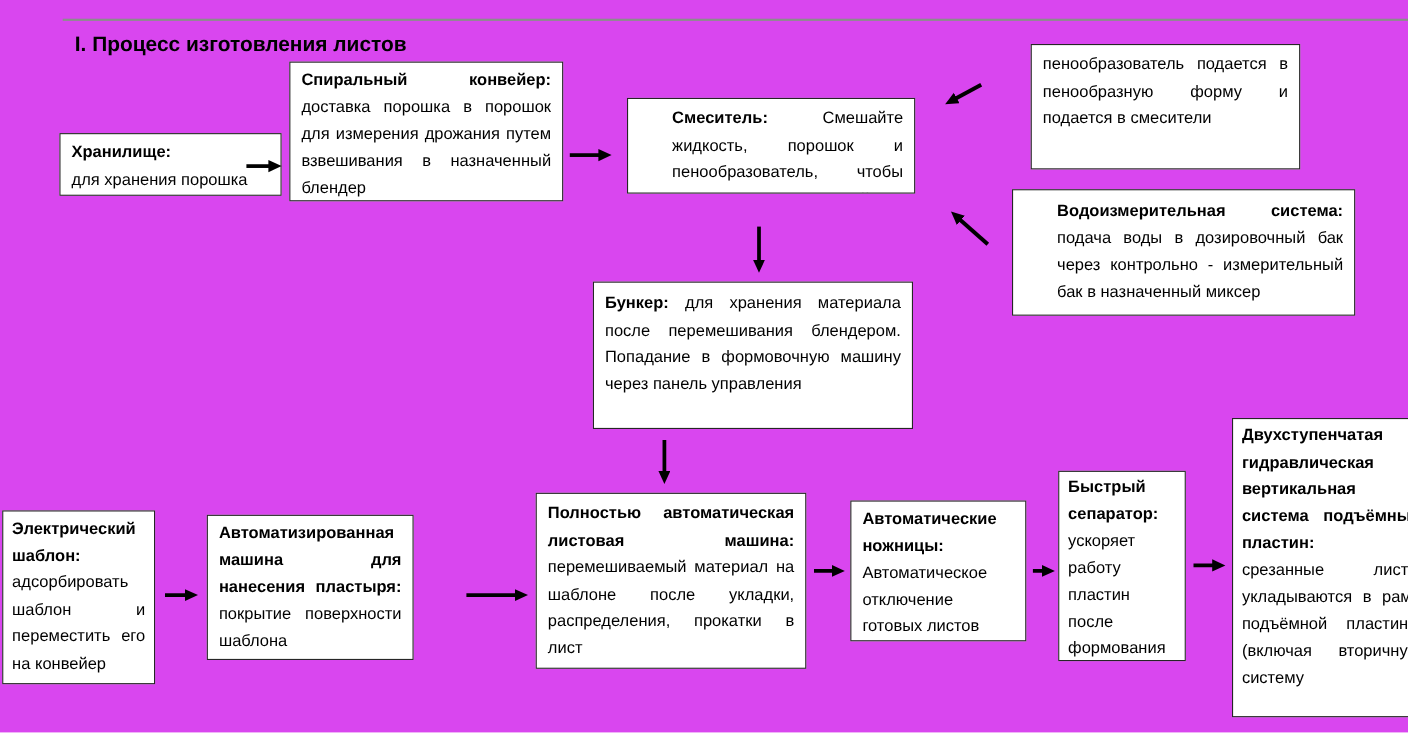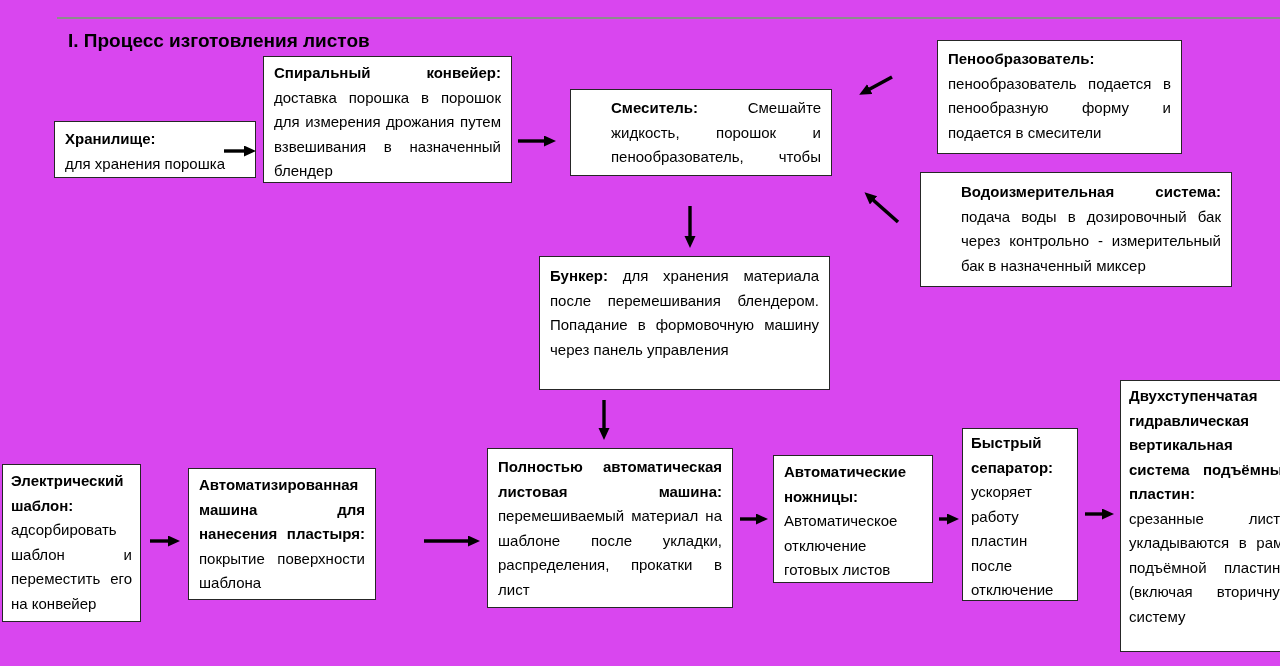--- a/index.html
+++ b/index.html
@@ -50,21 +50,20 @@
     <span class="bt">Спиральный конвейер:</span> 
     <span>доставка порошка в порошок для измерения дрожания путем взвешивания в назначенный блендер</span>
   </div>
 
   <div class="box" id="b-mixer">
     <span class="bt">Смеситель:</span> 
     <span>Смешайте жидкость, порошок и пенообразователь, чтобы смесь была равномерной</span>
   </div>
 
   <div class="box" id="b-foam">
-    <span class="bt-block">Пенообразователь:</span>
     <span>пенообразователь подается в пенообразную форму и подается в смесители</span>
   </div>
 
   <div class="box" id="b-water">
     <span class="bt">Водоизмерительная система:</span> 
     <span>подача воды в дозировочный бак через контрольно - измерительный бак в назначенный миксер</span>
   </div>
 
   <div class="box" id="b-bunker">
     <span class="bt">Бункер:</span> 
@@ -86,21 +85,21 @@
     <span>перемешиваемый материал на шаблоне после укладки, распределения, прокатки в лист</span>
   </div>
 
   <div class="box" id="b-scissors">
     <span class="bt-block">Автоматические ножницы:</span>
     <span>Автоматическое отключение готовых листов</span>
   </div>
 
   <div class="box" id="b-separator">
     <span class="bt-block">Быстрый сепаратор:</span>
-    <span>ускоряет работу пластин после отключение</span>
+    <span>ускоряет работу пластин после формования</span>
   </div>
 
   <div class="box" id="b-hydraulic">
     <span class="bt-block">Двухступенчатая гидравлическая вертикальная система подъёмных пластин:</span>
     <span>срезанные листы укладываются в раму подъёмной пластины (включая вторичную систему</span>
   </div>
 
   <svg class="arrow-layer" viewBox="0 0 1280 666" xmlns="http://www.w3.org/2000/svg">
     <defs>
       <marker id="ah" markerUnits="userSpaceOnUse" markerWidth="14" markerHeight="12" refX="2" refY="5.5" orient="auto">

